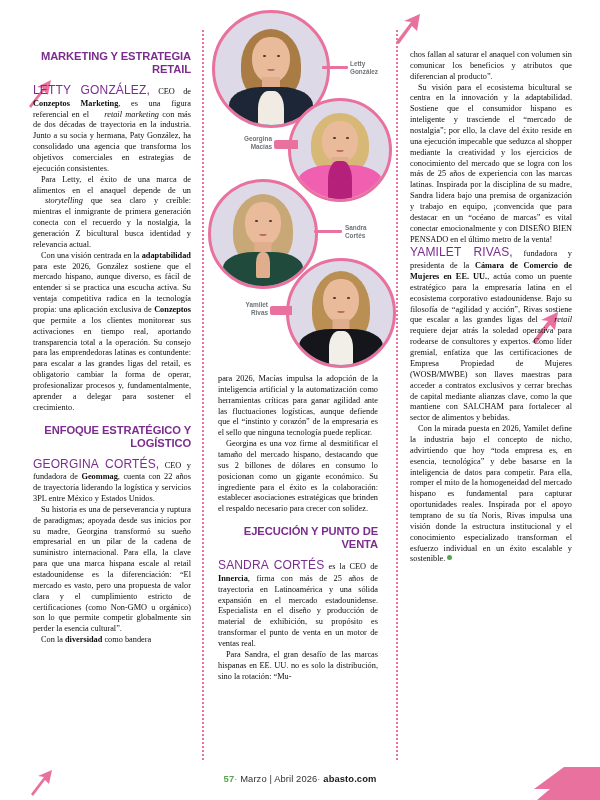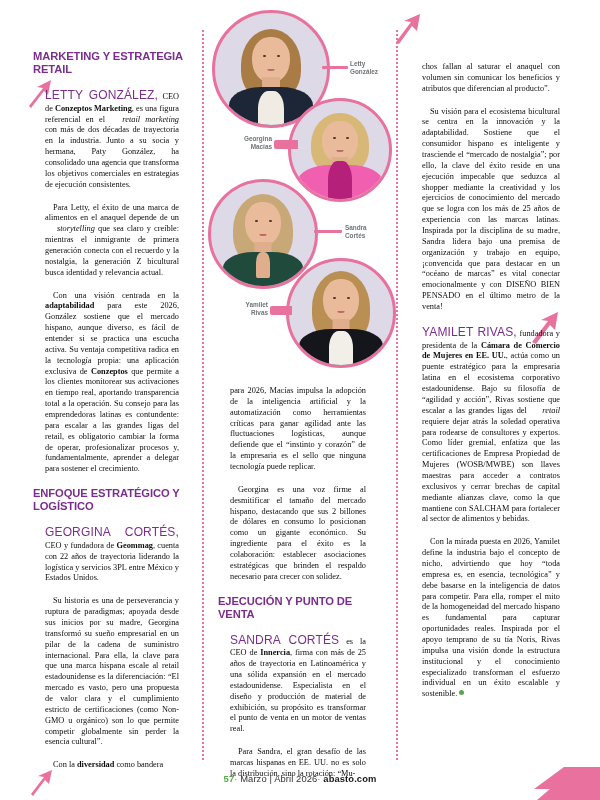--- a/index.html
+++ b/index.html
@@ -48,36 +48,36 @@
     text-align: justify;
     color: #0d0d0d;
     -webkit-hyphens: auto;
     hyphens: auto;
   }
   .col-left   { left: 33px;  }
   .col-mid    { left: 218px; top: 374px; width: 160px; }
   .col-right  { left: 410px; width: 162px; }
 
   .col p {
-    margin: 12px;
+    margin: 0;
     text-indent: 8px;
     text-align: justify;
   }
   .col p.noindent { text-indent: 0; }
 
   h2.section {
     font-family: "Liberation Sans", sans-serif;
     font-weight: bold;
     font-size: 11.2px;
     line-height: 1.16;
     color: #7b2d8e;
     letter-spacing: -0.1px;
     text-transform: uppercase;
     margin: 10px 0 7px 0;
-    text-align: left;
+    text-align: right;
   }
   h2.section.first { margin-top: 0; }
 
   .lead-name {
     font-family: "Liberation Sans", sans-serif;
     font-weight: normal;
     font-size: 12px;
     letter-spacing: 0.15px;
     color: #7b2d8e;
   }

